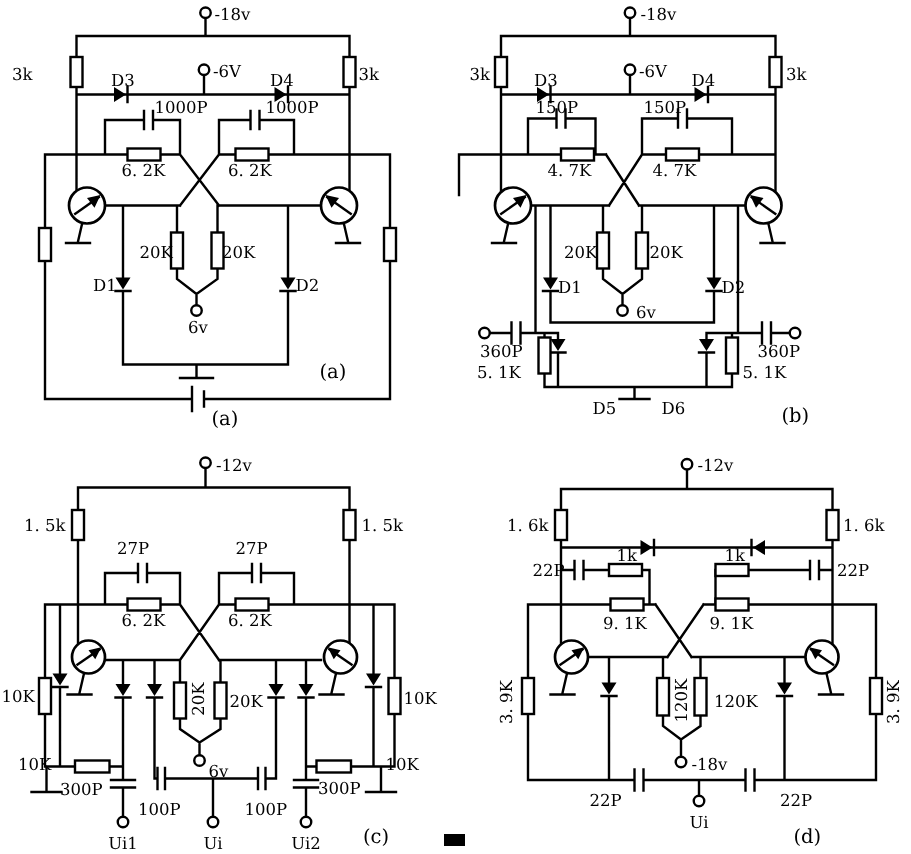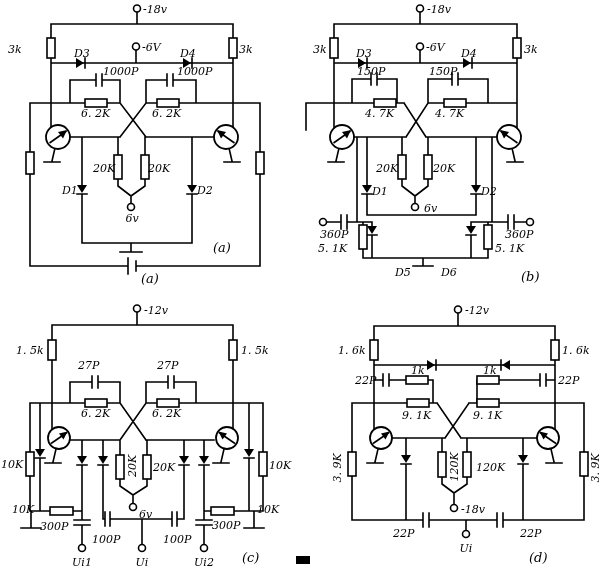--- a/index.html
+++ b/index.html
@@ -1,16 +1,16 @@
 <!DOCTYPE html>
 <html><head>
 <meta charset="utf-8">
 <style>
   html,body{margin:0;padding:0;background:#fff;}
-  #stage{width:607px;height:569px;background:#fff;position:relative;font-style:italic;}
+  #stage{width:607px;height:569px;background:#fff;position:relative;}
   svg{display:block;}
   .w{stroke:#000;stroke-width:1.6;fill:none;stroke-linecap:square;}
   .r{fill:#fff;stroke:#000;stroke-width:1.6;}
   .d{fill:#000;stroke:none;}
   .t{fill:#fff;stroke:#000;stroke-width:1.6;}
   .tc{fill:#fff;stroke:#000;stroke-width:1.8;}
   .ti{stroke:#000;stroke-width:1.6;}
   text{font-family:"DejaVu Serif","Liberation Serif",serif;font-size:11px;fill:#000;}
   .cap{font-size:13px;}
   .smudge{fill:#000;}

